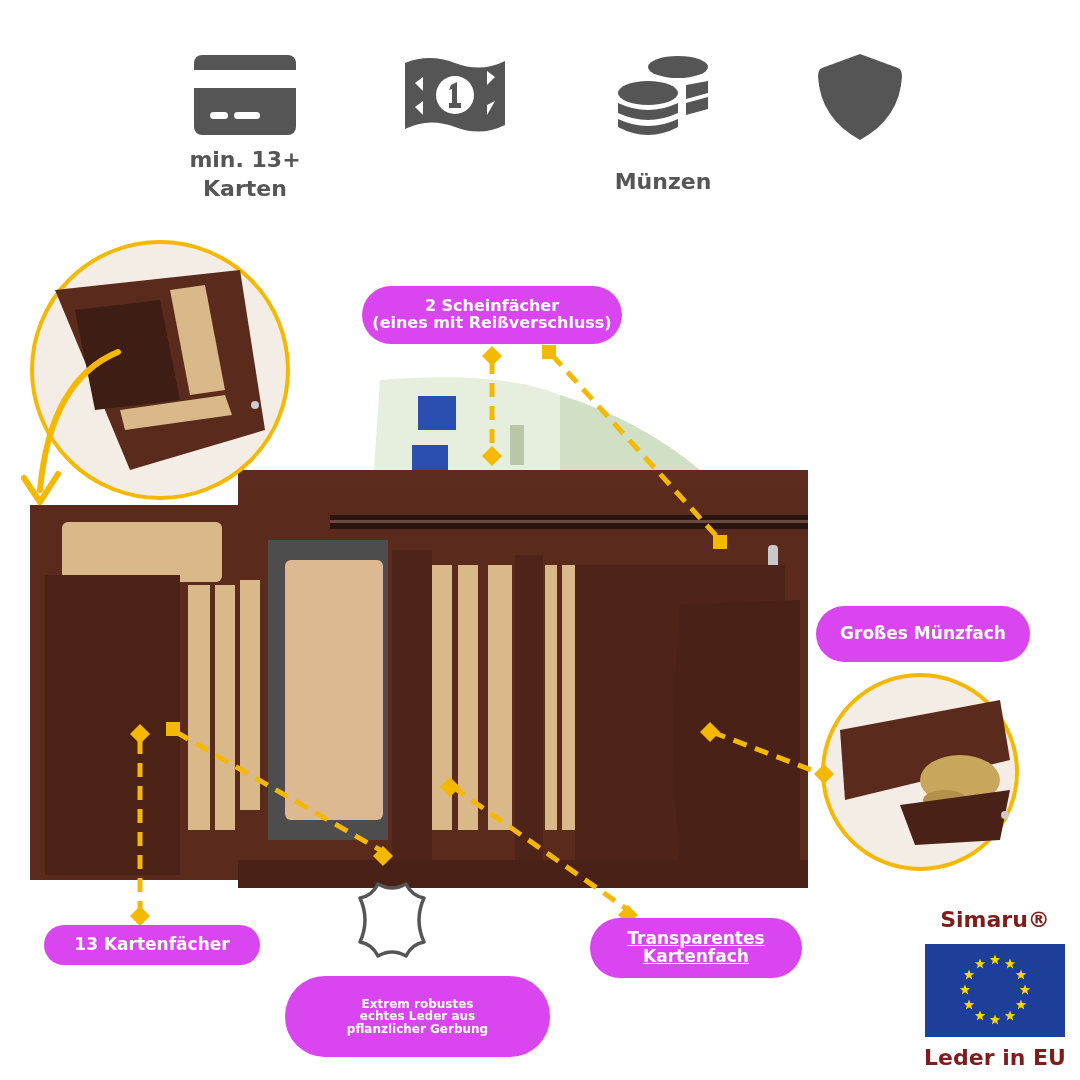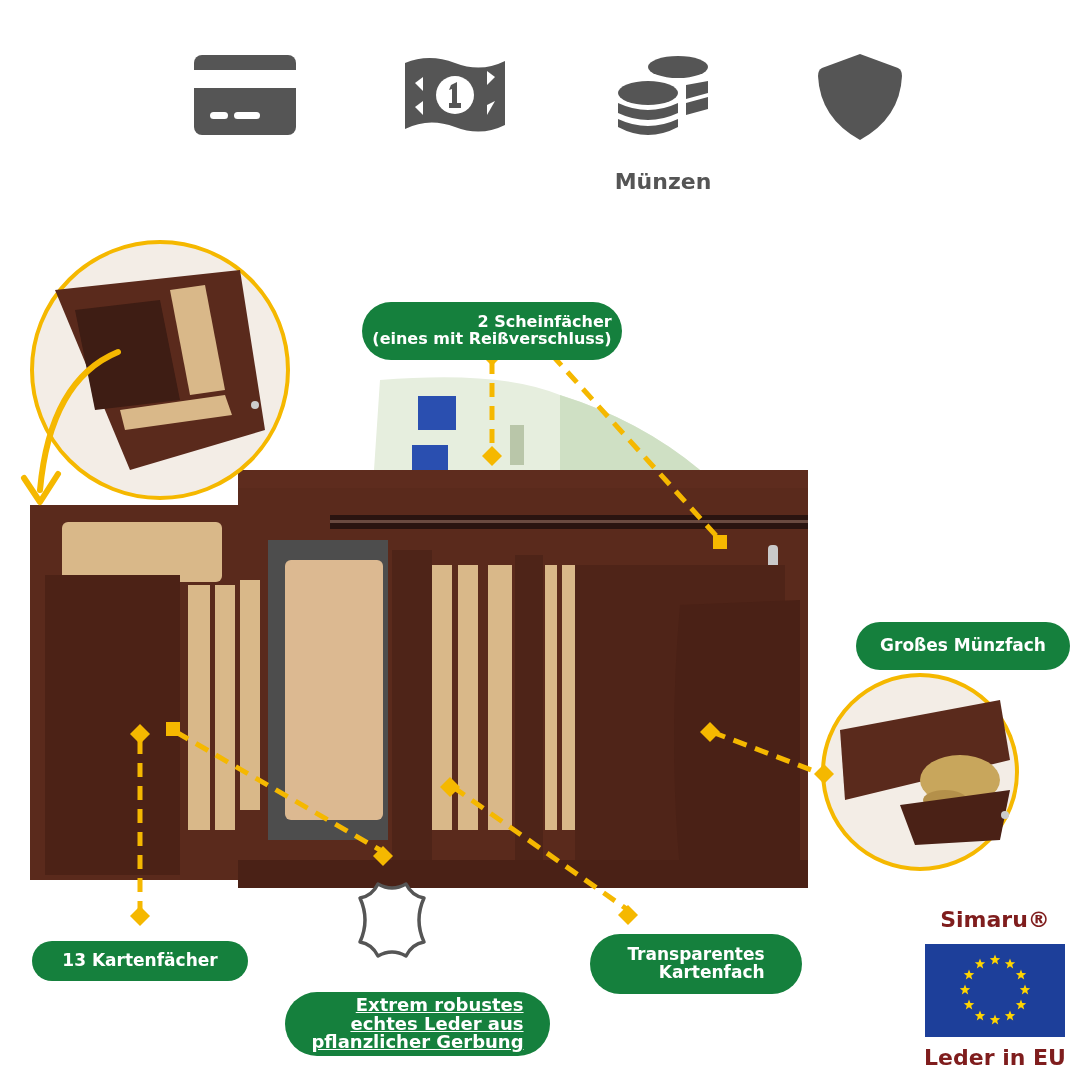--- a/index.html
+++ b/index.html
@@ -1,33 +1,35 @@
 <!DOCTYPE html>
 <html><head>
 <meta charset="utf-8">
 <style>
   html,body{margin:0;padding:0;background:#ffffff;}
   body{width:1080px;height:1080px;position:relative;overflow:hidden;font-family:"DejaVu Sans","Liberation Sans",sans-serif;}
   .feature{position:absolute;display:flex;flex-direction:column;align-items:center;width:200px;}
   .feature svg{display:block;}
   .feature .lbl{margin-top:10px;font-weight:bold;font-size:22px;line-height:29px;color:#555555;text-align:center;white-space:pre-line;}
-  .pill{position:absolute;background:#15803d;color:#ffffff;font-weight:bold;text-align:right;border-radius:40px;display:flex;align-items:center;justify-content:center;white-space:pre-line;line-height:1.05;margin-top:16px;}
+  .pill{position:absolute;background:#d946ef;color:#ffffff;font-weight:bold;text-align:center;border-radius:40px;display:flex;align-items:center;justify-content:center;white-space:pre-line;line-height:1.05;}
   .overlay{position:absolute;left:0;top:0;}
   .brand{position:absolute;font-weight:bold;color:#7f1d1d;font-size:22px;text-align:center;}
 </style>
 </head>
 <body>
 
 <div class="feature" style="left:145px;top:55px;">
   <svg width="102" height="80" viewBox="0 0 102 80">
     <rect x="0" y="0" width="102" height="80" rx="8" fill="#555555"></rect>
     <rect x="0" y="15" width="102" height="18" fill="#ffffff"></rect>
     <rect x="16" y="57" width="18" height="7" rx="3.5" fill="#ffffff"></rect>
     <rect x="40" y="57" width="26" height="7" rx="3.5" fill="#ffffff"></rect>
   </svg>
+  <div class="lbl">min. 13+
+Karten</div>
 </div>
 
 <div class="feature" style="left:355px;top:55px;">
   <svg width="104" height="80" viewBox="0 0 104 80">
     <path d="M2 8 Q26 -2 52 8 Q78 18 102 6 L102 70 Q78 82 52 72 Q26 62 2 74 Z" fill="#555555"></path>
     <circle cx="52" cy="40" r="19" fill="#ffffff"></circle>
     <path d="M48 30 L54 27 L54 48 L58 48 L58 53 L46 53 L46 48 L49 48 L49 34 L46 35 Z" fill="#555555"></path>
     <path d="M12 28 L20 22 L20 36 Z" fill="#ffffff"></path>
     <path d="M12 52 L20 46 L20 60 Z" fill="#ffffff"></path>
     <path d="M92 22 L84 16 L84 30 Z" fill="#ffffff"></path>
@@ -154,22 +156,22 @@
         <polygon points="969.0,999.5 970.4,1003.1 974.3,1003.3 971.2,1005.7 972.3,1009.4 969.0,1007.3 965.8,1009.4 966.8,1005.7 963.8,1003.3 967.7,1003.1" fill="#ffd500"></polygon>
         <polygon points="965.0,984.5 966.4,988.1 970.2,988.3 967.2,990.7 968.2,994.4 965.0,992.3 961.8,994.4 962.8,990.7 959.8,988.3 963.6,988.1" fill="#ffd500"></polygon>
         <polygon points="969.0,969.5 970.4,973.1 974.3,973.3 971.2,975.7 972.3,979.4 969.0,977.3 965.8,979.4 966.8,975.7 963.8,973.3 967.7,973.1" fill="#ffd500"></polygon>
         <polygon points="980.0,958.5 981.4,962.2 985.2,962.3 982.2,964.7 983.2,968.5 980.0,966.3 976.8,968.5 977.8,964.7 974.8,962.3 978.6,962.2" fill="#ffd500"></polygon>
       </g>
   </g>
 </svg>
 
 <div class="pill" style="left:362px;top:286px;width:260px;height:58px;font-size:16px;">2 Scheinfächer
 (eines mit Reißverschluss)</div>
-<div class="pill" style="left:856px;top:606px;width:214px;height:48px;font-size:17px;">Großes Münzfach</div>
-<div class="pill" style="left:32px;top:925px;width:216px;height:40px;font-size:17px;">13 Kartenfächer</div>
-<div class="pill" style="left:285px;top:976px;width:265px;height:64px;font-size:18px;text-decoration:underline;">Extrem robustes
+<div class="pill" style="left:816px;top:606px;width:214px;height:56px;font-size:17px;">Großes Münzfach</div>
+<div class="pill" style="left:44px;top:925px;width:216px;height:40px;font-size:17px;">13 Kartenfächer</div>
+<div class="pill" style="left:285px;top:976px;width:265px;height:81px;font-size:12px;">Extrem robustes
 echtes Leder aus
 pflanzlicher Gerbung</div>
-<div class="pill" style="left:590px;top:918px;width:212px;height:60px;font-size:17px;">Transparentes
+<div class="pill" style="left:590px;top:918px;width:212px;height:60px;font-size:17px;text-decoration:underline;">Transparentes
 Kartenfach</div>
 
 <div class="brand" style="left:925px;top:907px;width:140px;">Simaru®</div>
 <div class="brand" style="left:915px;top:1045px;width:160px;">Leder in EU</div>
 
 </body></html>

